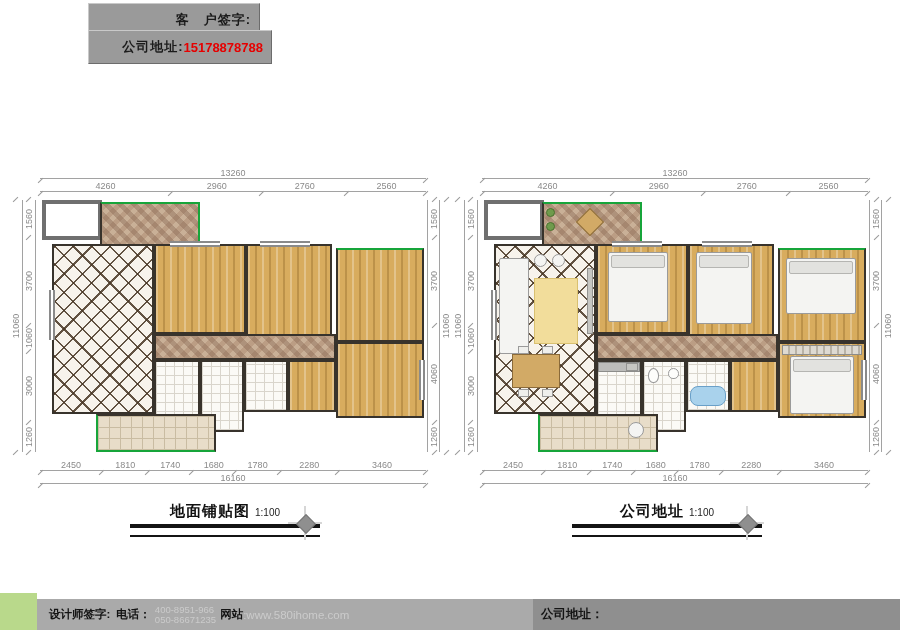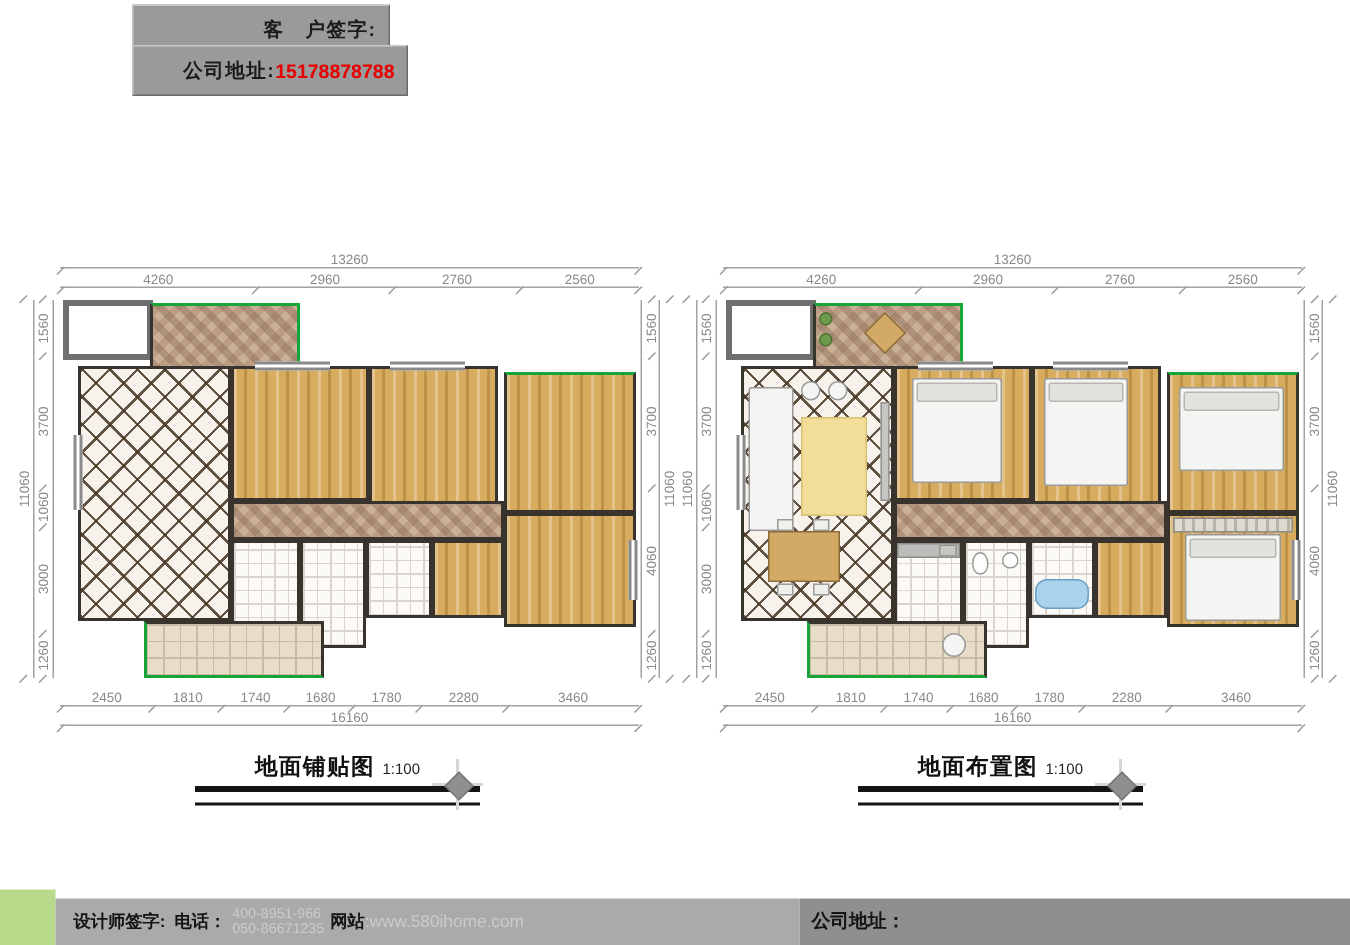--- a/index.html
+++ b/index.html
@@ -381,21 +381,21 @@
       <div class="furn f-counter" style="left:116px;top:162px;width:42px;height:10px"></div>
       <div class="furn f-cab" style="left:144px;top:163px;width:12px;height:8px"></div>
       <div class="furn f-fix" style="left:166px;top:168px;width:11px;height:15px"></div>
       <div class="furn f-fix" style="left:186px;top:168px;width:11px;height:11px"></div>
       <div class="furn f-tub" style="left:208px;top:186px;width:36px;height:20px"></div>
       <div class="furn f-white f-round" style="left:146px;top:222px;width:16px;height:16px"></div>
     </div>
 
     <div class="pt" style="left:122px;top:344px">
       <div class="pt-row">
-        <span class="pt-title">地面布置图</span>
+        <span class="pt-title">公司地址</span>
         <span class="pt-scale">1:100</span>
       </div>
       <div class="pt-rule"></div>
     </div>
     <div class="compass" style="left:280px;top:348px">
       <span class="c-armv"></span>
         <span class="c-armh"></span>
         <span class="c-core"></span>
     </div>
   </section>

